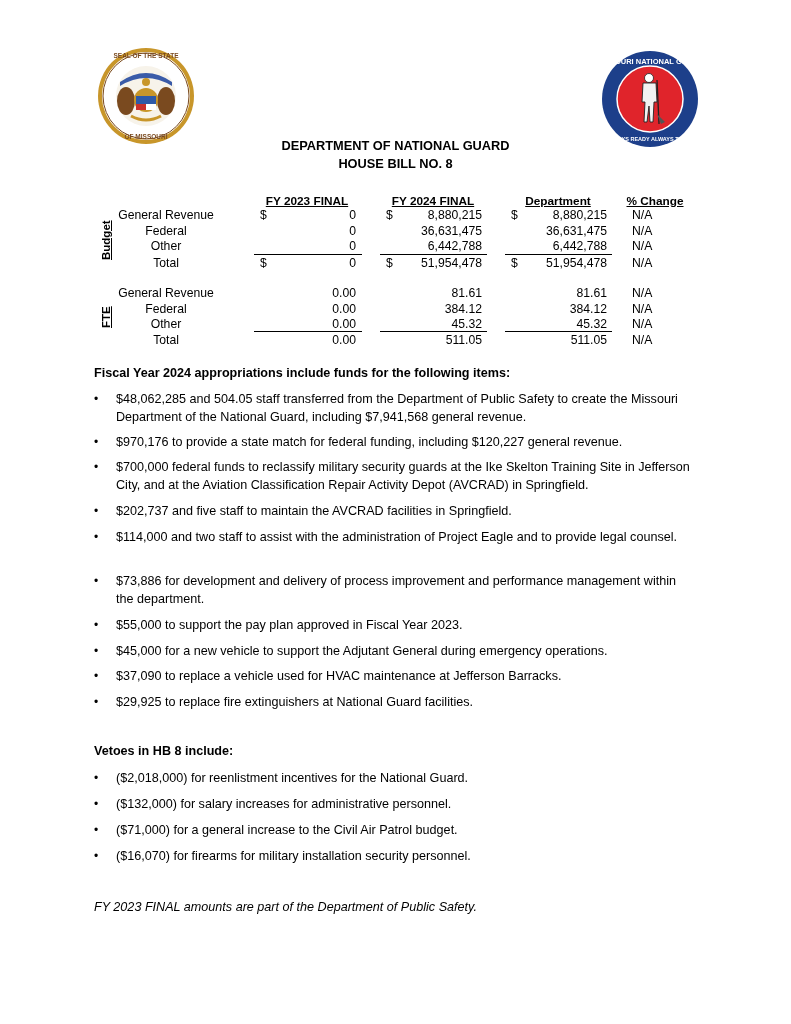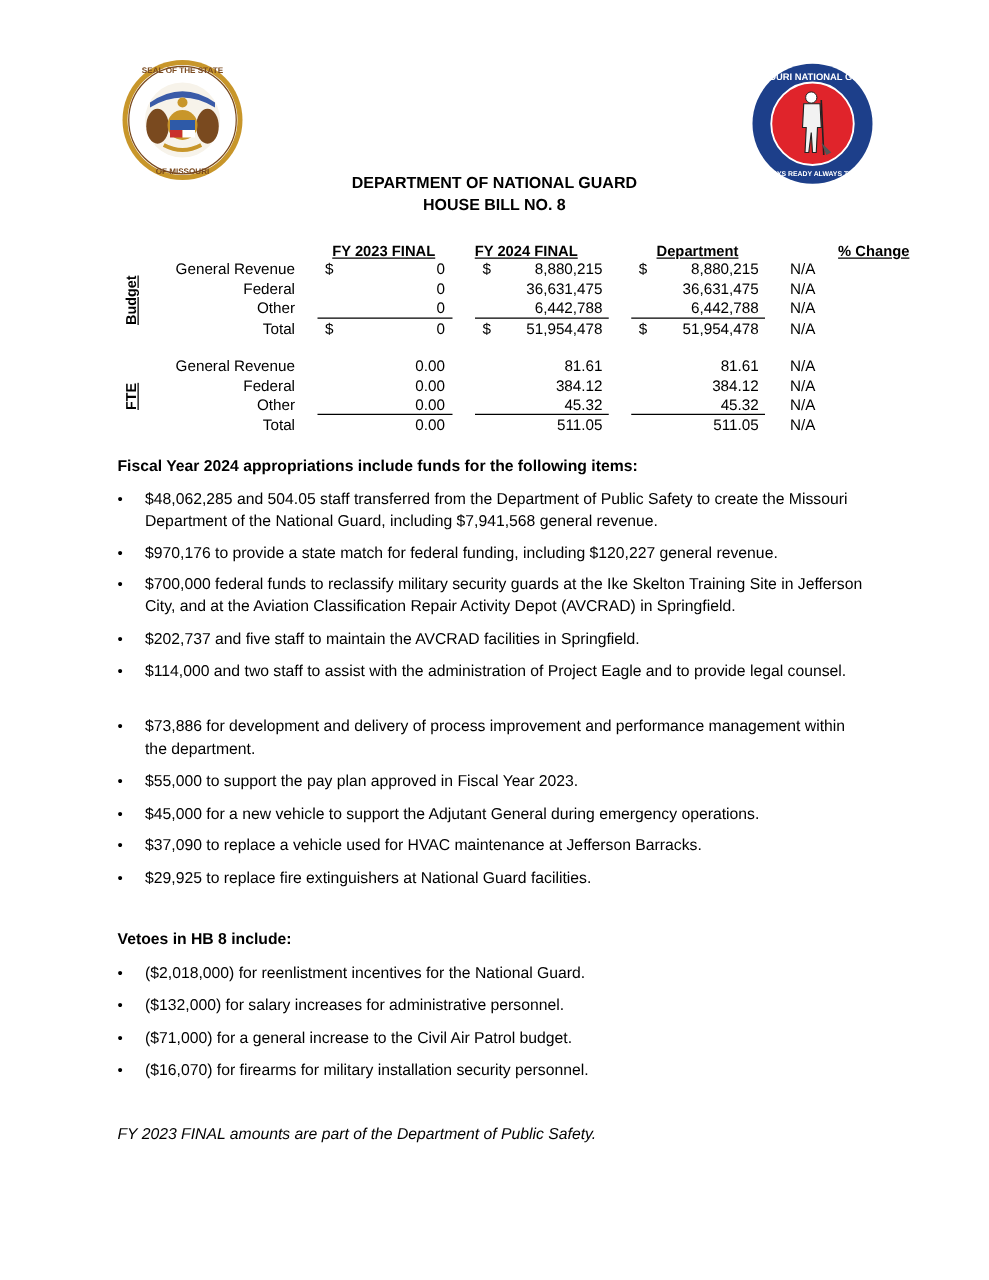--- a/index.html
+++ b/index.html
@@ -7,21 +7,21 @@
   body { position: relative; font-family: "Liberation Sans", sans-serif; color: #000; font-size: 12.4px; }
   .abs { position: absolute; }
 
   .seal { left: 96px; top: 46px; width: 100px; height: 100px; }
   .guard-logo { left: 601px; top: 50px; width: 98px; height: 98px; }
 
   .title { left: 0; width: 791px; text-align: center; font-weight: bold; font-size: 12.8px; }
 
   
   .col-head { font-weight: bold; text-decoration: underline; font-size: 11.8px; text-align: center; }
-  .row-label { text-align: right; width: 140px; font-size: 12.2px; }
+  .row-label { text-align: center; width: 140px; font-size: 12.2px; }
   .num { text-align: right; font-size: 12.2px; }
   .dollar { font-size: 12.2px; }
   .pct { font-size: 12.2px; }
   .rule { height: 1px; background: #000; }
   .side-label { font-weight: bold; text-decoration: underline; font-size: 11.5px; transform: rotate(-90deg); transform-origin: left top; white-space: nowrap; }
 
   .section-head { font-weight: bold; font-size: 12.6px; }
   .bullet-item { position: absolute; left: 94px; width: 600px; font-size: 12.6px; line-height: 18px; }
   .bullet-item .dot { position: absolute; left: 0; top: 0; font-size: 12px; }
   .bullet-item .txt { display: block; margin-left: 22px; }
@@ -62,23 +62,23 @@
     <path d="M56 64 L64 72 L60 74 Z" fill="#555"></path>
     <text x="49" y="14" font-size="7.5" text-anchor="middle" fill="#fff" font-family="Liberation Sans, sans-serif" font-weight="bold">MISSOURI NATIONAL GUARD</text>
     <text x="49" y="91" font-size="5.5" text-anchor="middle" fill="#fff" font-family="Liberation Sans, sans-serif" font-weight="bold">ALWAYS READY ALWAYS THERE</text>
   </svg>
 </div>
 
 <div class="abs title" style="top:138px;">DEPARTMENT OF NATIONAL GUARD</div>
 <div class="abs title" style="top:156px;">HOUSE BILL NO. 8</div>
 
 <div class="abs col-head" style="left:258px; top:194px; width:98px;">FY 2023 FINAL</div>
-<div class="abs col-head" style="left:372px; top:194px; width:98px;">FY 2024 FINAL</div>
+<div class="abs col-head" style="left:384px; top:194px; width:98px;">FY 2024 FINAL</div>
 <div class="abs col-head" style="left:514px; top:194px; width:88px;">Department</div>
-<div class="abs col-head" style="left:668px; top:194px; width:62px;text-decoration:underline;">% Change</div>
+<div class="abs col-head" style="left:624px; top:194px; width:62px;text-decoration:underline;">% Change</div>
 
 <div class="abs side-label" style="left:100px; top:260px;">Budget</div>
 <div class="abs side-label" style="left:100px; top:328px;">FTE</div>
 
 <div>
 
   <div class="abs row-label" style="left:96px; top:208px;">General Revenue</div>
   <div class="abs dollar" style="left:260px; top:208px;">$</div>
   <div class="abs num" style="left:276px; top:208px; width:80px;">0</div>
   <div class="abs dollar" style="left:386px; top:208px;">$</div>

